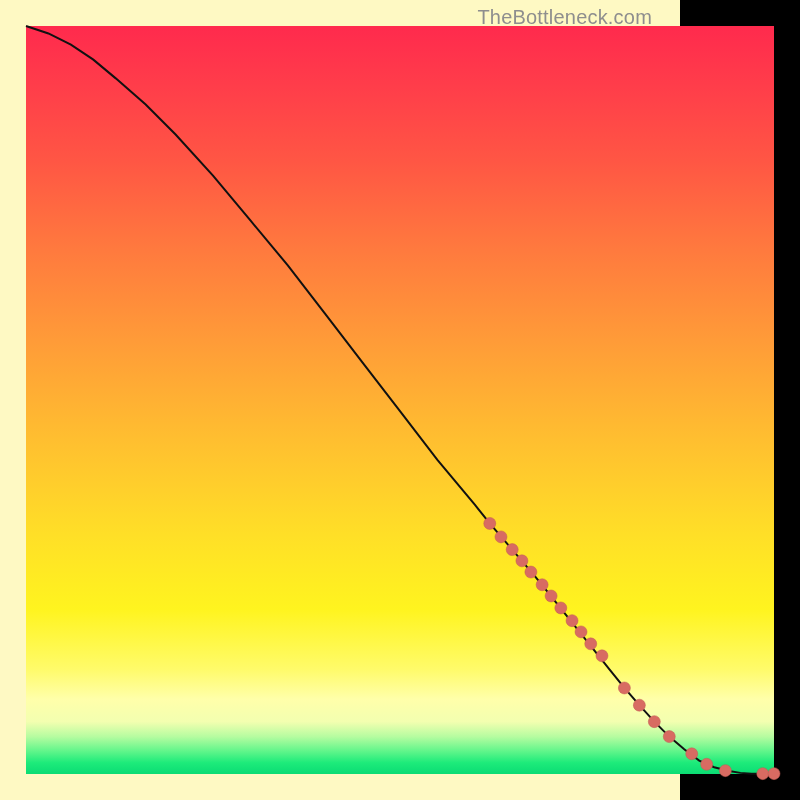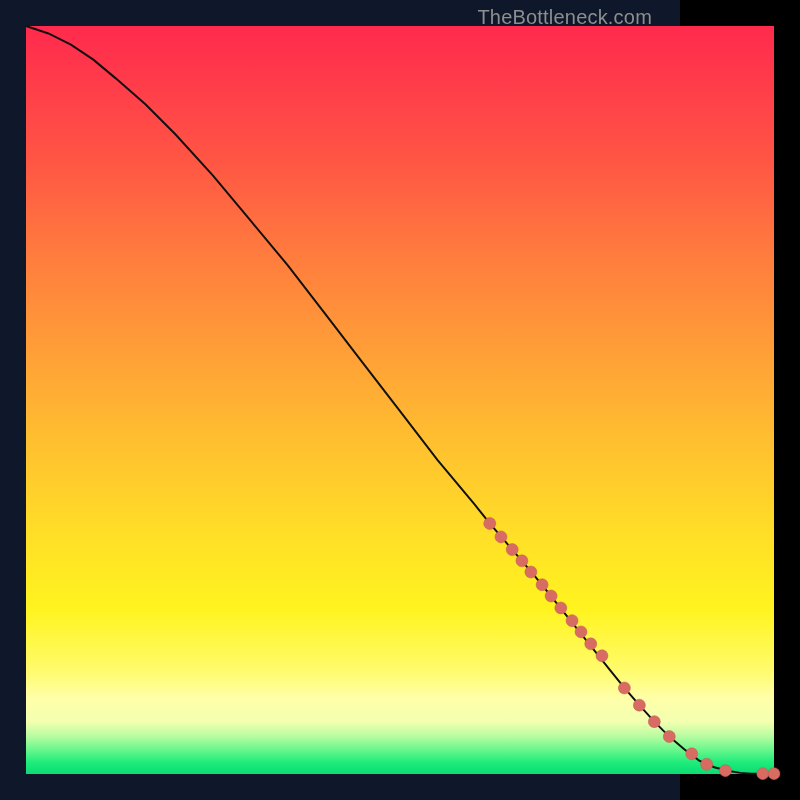--- a/index.html
+++ b/index.html
@@ -8,21 +8,21 @@
     width: 800px;
     height: 800px;
     background: #000;
     font-family: Arial, Helvetica, sans-serif;
     overflow: hidden;
   }
   .frame {
     position: relative;
     width: 680px;
     height: 800px;
-    background: #0f172a;
+    background: #fef9c3;
     text-decoration: underline;
   }
   .plot-area {
     position: absolute;
     left: 26px;
     top: 26px;
     width: 748px;
     height: 748px;
     
     background: linear-gradient(

